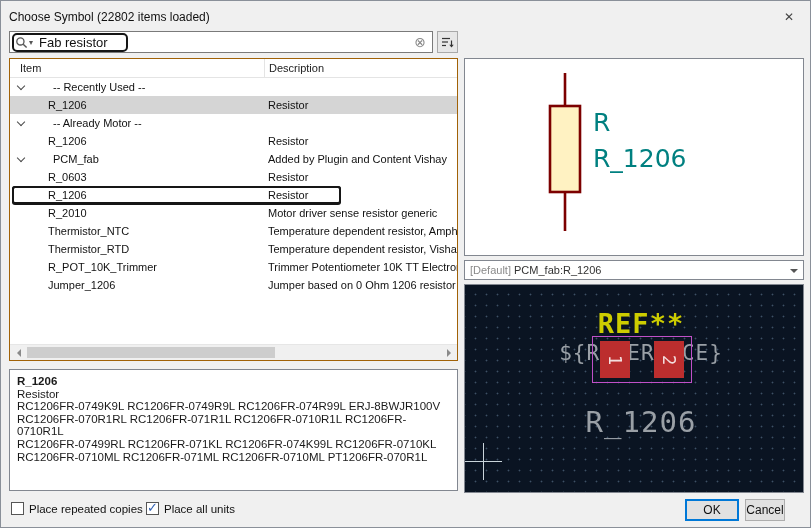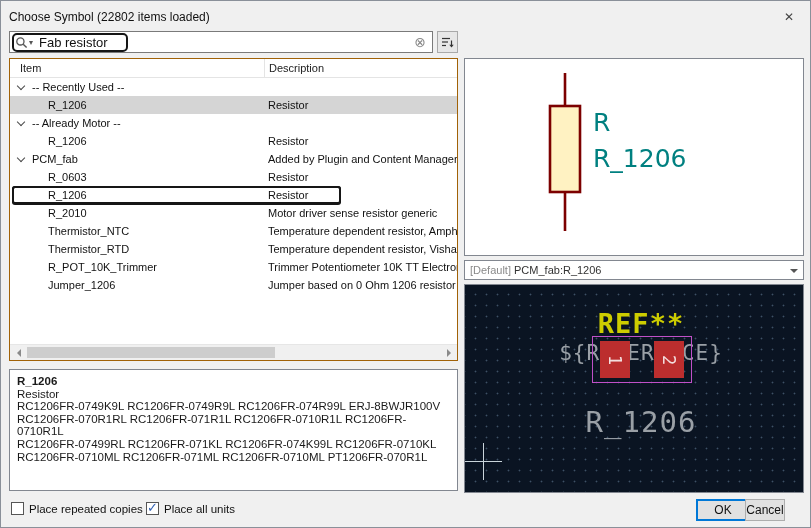--- a/index.html
+++ b/index.html
@@ -28,21 +28,21 @@
 
   
   .tree { position: absolute; left: 8px; top: 57px; width: 449px; height: 303px; background: #fff; border: 1px solid #a16207; overflow: hidden; }
   .tree-header { display: flex; height: 19px; align-items: center; font-size: 11px; color: #222; border-bottom: 1px solid #e4e4e4; }
   .tree-header .hcol-item { width: 254px; padding-left: 10px; }
   .tree-header .hcol-desc { flex: 1; padding-left: 4px; border-left: 1px solid #e4e4e4; height: 100%; display: flex; align-items: center; }
   .tree-rows { position: absolute; left: 0; right: 0; top: 19px; bottom: 16px; overflow: hidden; }
   .tree-row { display: flex; height: 18px; align-items: center; font-size: 11px; color: #111; position: relative; white-space: nowrap; }
   .tree-row .col-item { width: 254px; display: flex; align-items: center; overflow: hidden; }
   .tree-row .col-desc { flex: 1; padding-left: 4px; overflow: hidden; text-overflow: clip; }
-  .tree-row.level-0 .col-item { padding-left: 6px; }
+  .tree-row.level-0 .col-item { padding-left: 6px; gap: 21px; }
   .tree-row.level-1 .col-item { padding-left: 38px; }
   .chevron { display: none; width: 6px; height: 6px; border-right: 1.4px solid #4a4a4a; border-bottom: 1.4px solid #4a4a4a; transform: rotate(45deg); margin: -3px 8px 0 2px; }
   .tree-row.expandable .chevron { display: inline-block; }
   .tree-row.selected { background: #d5d5d5; }
   .tree-row.outlined::after { content: ""; position: absolute; left: 2px; right: 116px; top: 0px; bottom: 0px; border: 2px solid #161616; border-radius: 3px; pointer-events: none; }
 
   
   .hscroll { position: absolute; left: 0; right: 0; bottom: 0; height: 16px; background: #f0f0f0; border-top: 1px solid #e6e6e6; }
   .hscroll .arrow { position: absolute; top: 0; width: 16px; height: 15px; display: flex; align-items: center; justify-content: center; }
   .hscroll .arrow-left { left: 0; }
@@ -76,21 +76,21 @@
   .fp-cross-v { position: absolute; left: 18px; top: 158px; width: 1px; height: 37px; background: #c9d4da; }
 
   
   .footer { position: absolute; left: 0; right: 14px; bottom: 0; height: 36px; }
   .win-checkbox { position: absolute; display: flex; align-items: center; gap: 5px; font-size: 11.5px; color: #111; top: 11px; }
   .cb-1 { left: 10px; }
   .cb-2 { left: 145px; }
   .cb-box { width: 13px; height: 13px; background: #fff; border: 1px solid #555; position: relative; }
   .cb-box.checked::after { content: "✓"; position: absolute; left: 0px; top: -3px; font-size: 13px; font-weight: bold; color: #2f5fb3; }
   .btn { position: absolute; top: 8px; height: 22px; background: #e1e1e1; border: 1px solid #adadad; font-size: 12px; color: #111; display: flex; align-items: center; justify-content: center; font-family: inherit; }
-  .btn-ok { left: 684px; width: 54px; border: 2px solid #0078d7; margin-left: 11px; }
+  .btn-ok { left: 684px; width: 54px; border: 2px solid #0078d7; }
   .btn-cancel { left: 744px; width: 40px; }
 </style>
 </head>
 <body>
 
 <div class="dialog">
 
   <div class="titlebar">
     <span class="title">Choose Symbol (22802 items loaded)</span>
     <span class="close-btn">✕</span>
@@ -147,21 +147,21 @@
       <div class="col-item">
             <span class="row-label">R_1206</span>
           </div>
       <div class="col-desc">Resistor</div>
     </div>
         <div class="tree-row level-0 expandable">
       <div class="col-item">
             <span class="chevron"></span>
             <span class="row-label">PCM_fab</span>
           </div>
-      <div class="col-desc">Added by Plugin and Content Manager</div>
+      <div class="col-desc">Added by Plugin and Content Vishay</div>
     </div>
         <div class="tree-row level-1">
       <div class="col-item">
             <span class="row-label">R_0603</span>
           </div>
       <div class="col-desc">Resistor</div>
     </div>
         <div class="tree-row level-1 outlined">
       <div class="col-item">
             <span class="row-label">R_1206</span>

